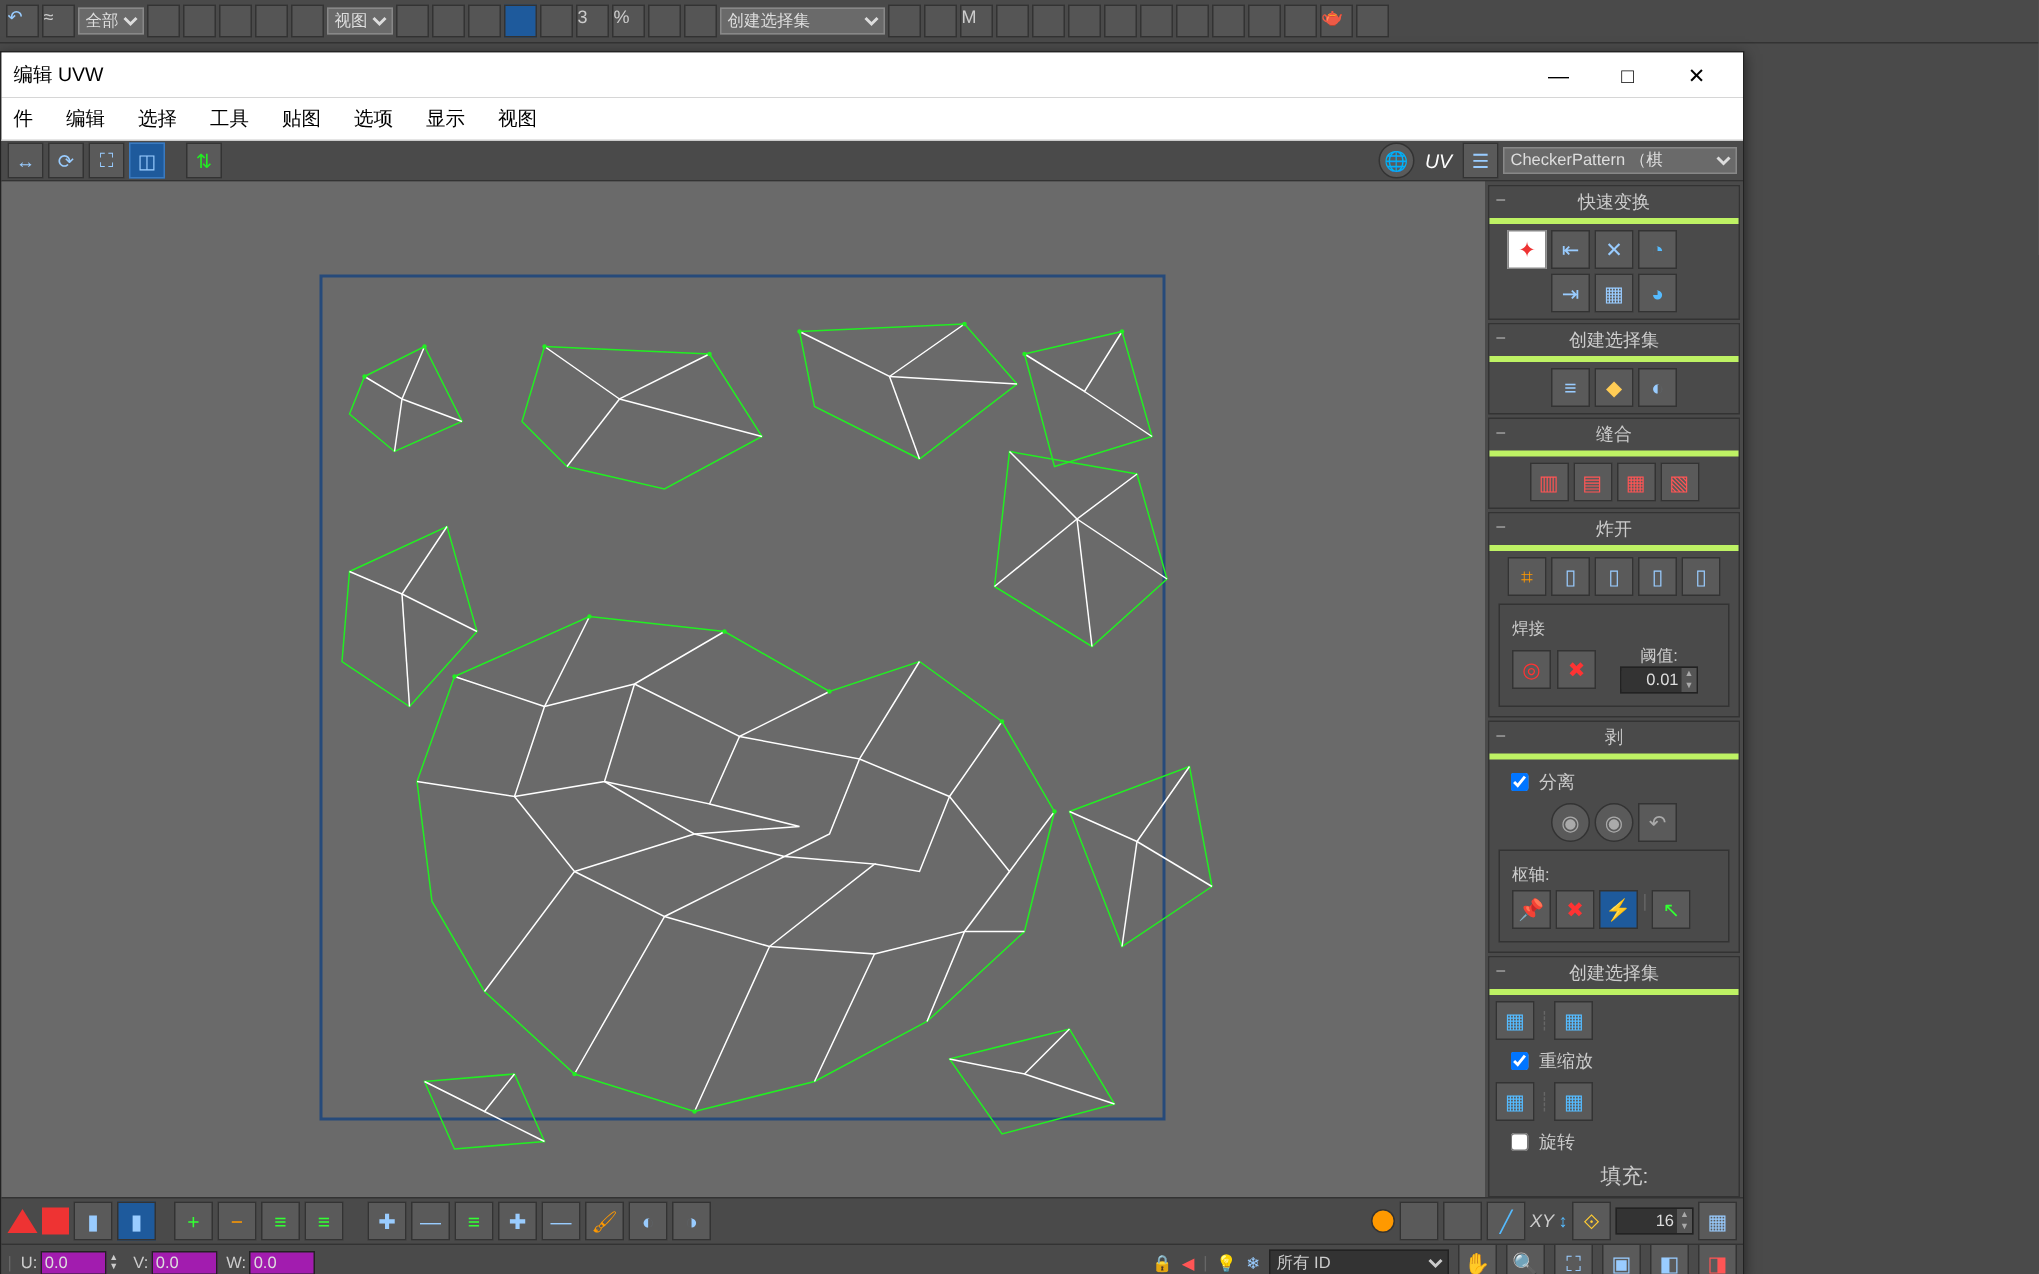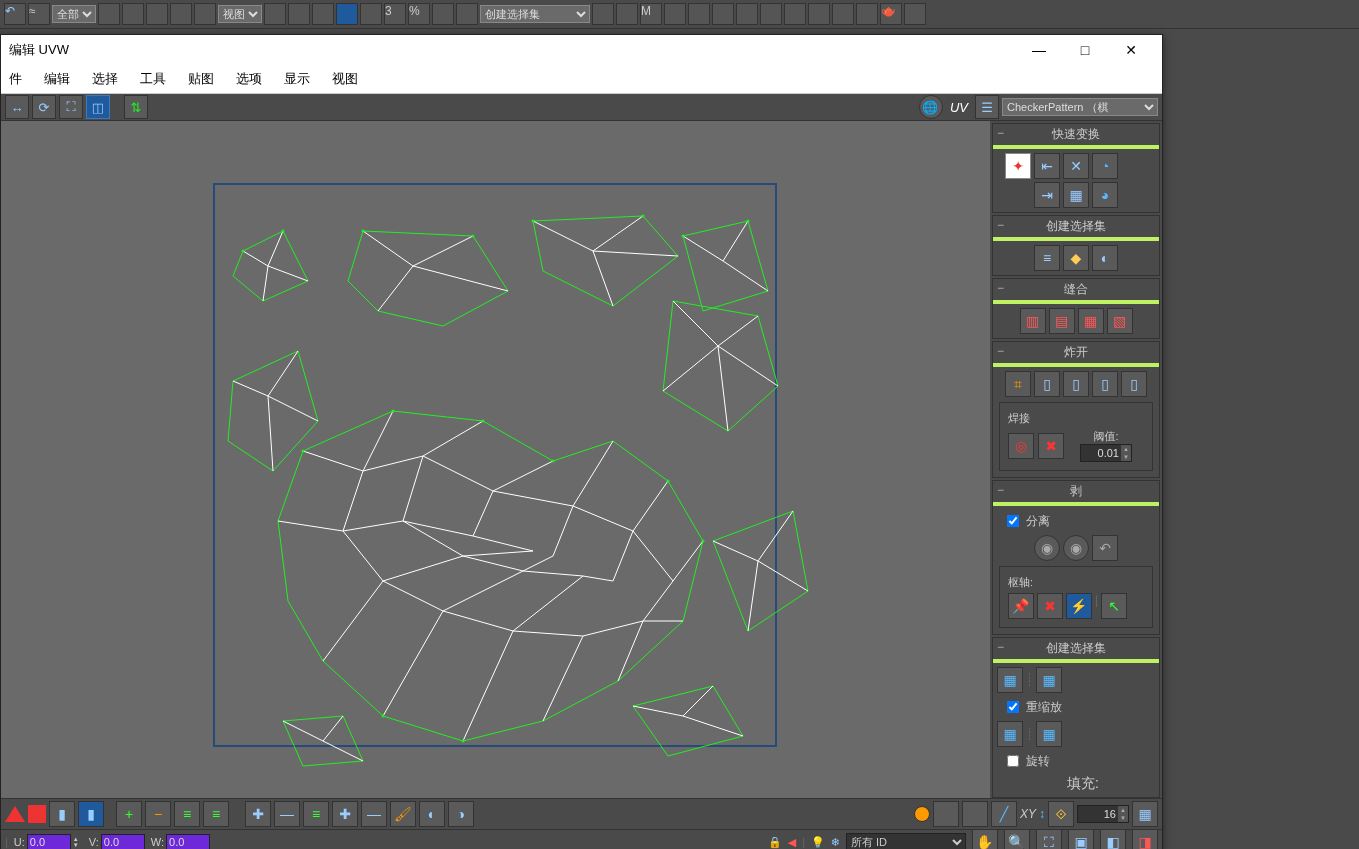--- a/index.html
+++ b/index.html
@@ -33,21 +33,21 @@
 .spinner input{width:36px;background:#333;border:none;color:#ddd;font-size:11px;text-align:right;padding:0 2px}
 .spinner .spin-arrows{width:10px;height:16px;background:#555;display:flex;flex-direction:column}
 .spinner .spin-arrows div{flex:1;font-size:6px;text-align:center;line-height:8px;color:#aaa}
 .subgroup{border:1px solid #333;padding:8px;margin:2px;width:calc(100% - 12px)}
 .subgroup-title{font-size:11px;color:#ccc;margin-bottom:3px}
 .bottom-toolbar{height:30px;background:#4a4a4a;border-top:1px solid #333;display:flex;align-items:center;padding:0 4px;gap:3px}
 .tri{width:0;height:0;border-left:10px solid transparent;border-right:10px solid transparent;border-bottom:16px solid #e33}
 .red-sq{width:18px;height:18px;background:#e33}
 .status-bar{height:24px;background:#4a4a4a;border-top:1px solid #333;display:flex;align-items:center;padding:0 4px;gap:6px;font-size:11px;color:#ccc}
 .coord-box{display:flex;align-items:center;gap:2px}
-.coord-box input{width:38px;background:#6d28d9;border:1px solid #222;color:#ddd;font-size:11px;padding:1px 2px}
+.coord-box input{width:38px;background:#a21caf;border:1px solid #222;color:#ddd;font-size:11px;padding:1px 2px}
 svg.mesh{position:absolute;left:212px;top:40px;width:600px;height:620px;pointer-events:none}
 svg.mesh line,svg.mesh polyline,svg.mesh polygon{stroke-width:1;fill:none}
 .g{stroke:#2e2}
 .w{stroke:#fff}
 .pt{fill:#2e2;stroke:none}
 .id-sel{background:#333;border:1px solid #222;color:#ccc;height:18px;font-size:11px;flex:1;max-width:120px}
 </style>
 </head>
 <body>
 

